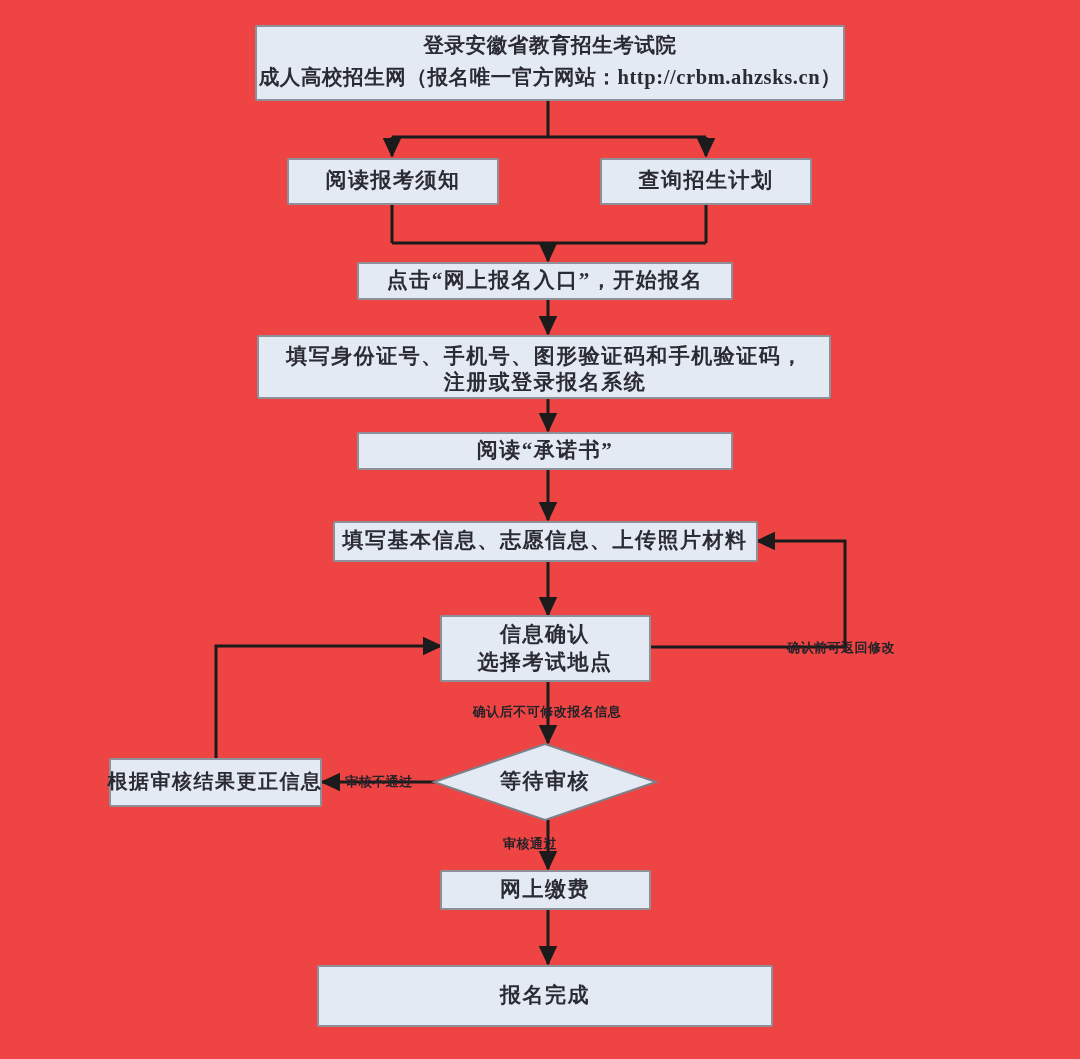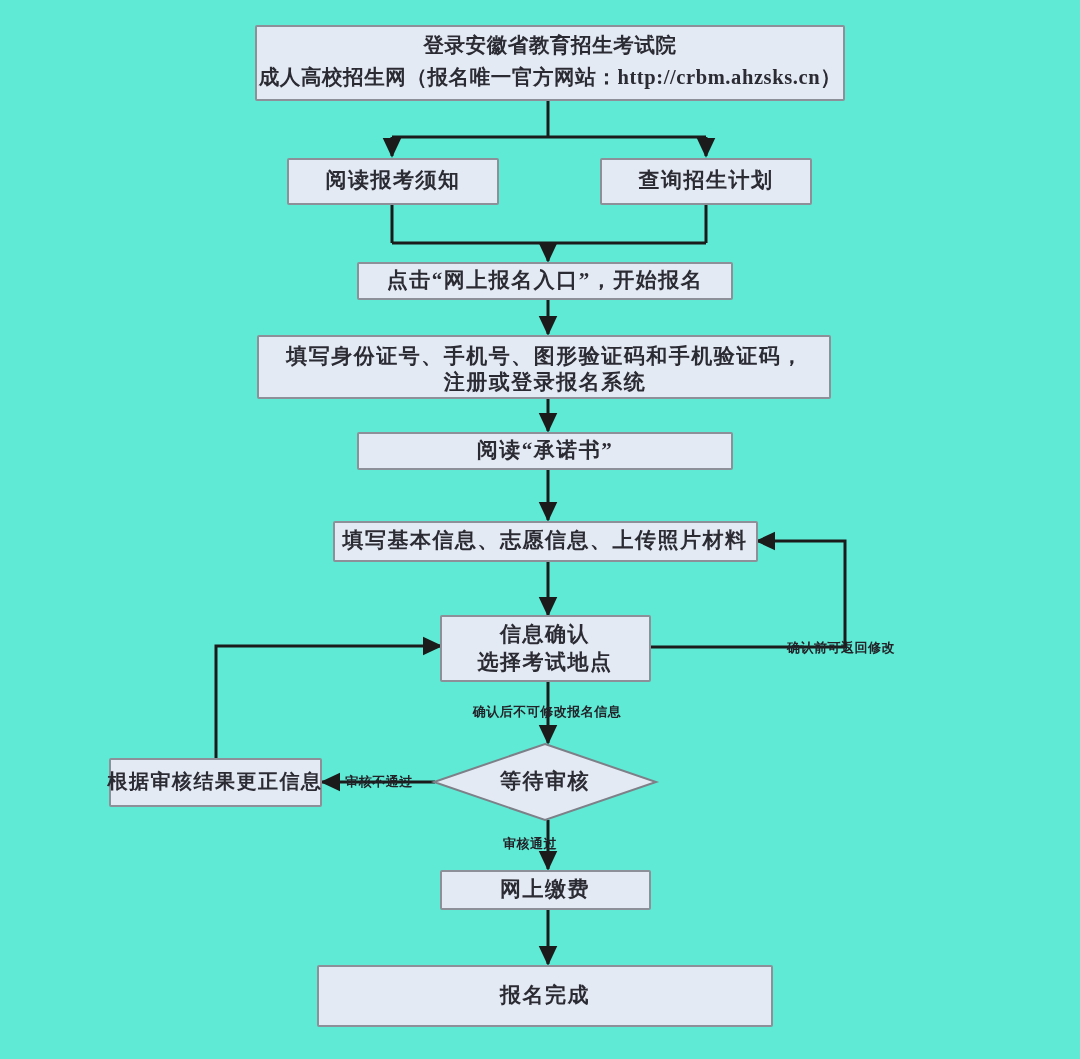--- a/index.html
+++ b/index.html
@@ -10,21 +10,21 @@
   body {
     width: 1080px;
     height: 1059px;
     font-family: "Liberation Serif", "DejaVu Serif", serif;
     overflow: hidden;
   }
   #flowchart-root {
     position: relative;
     width: 1080px;
     height: 1059px;
-    background: #5eead4;
+    background: #ef4444;
   }
   svg.fc {
     display: block;
     width: 1080px;
     height: 1059px;
   }
   .node-box {
     fill: #e4eaf4;
     stroke: #8d9099;
     stroke-width: 2;

